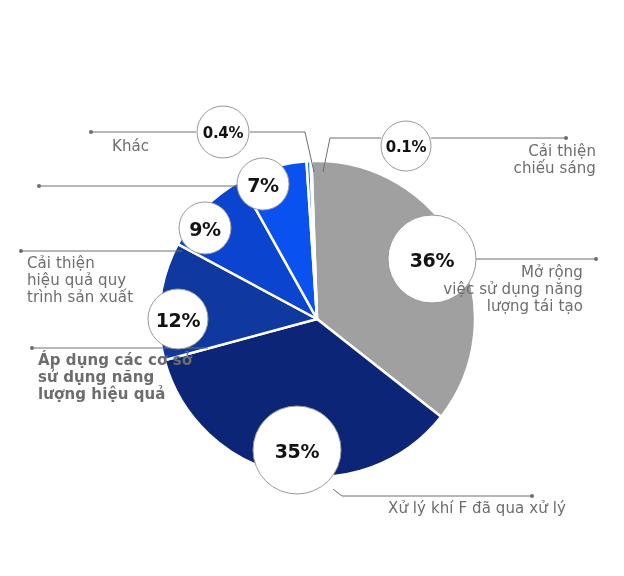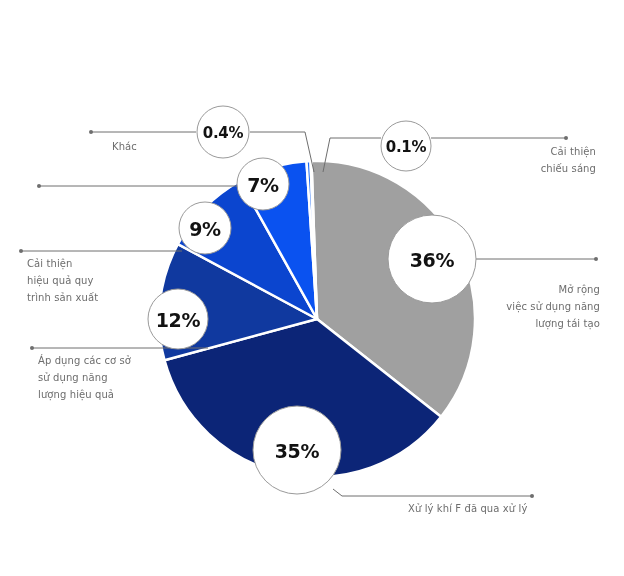--- a/index.html
+++ b/index.html
@@ -21,21 +21,21 @@
     font-family:"DejaVu Sans","Liberation Sans",sans-serif;
     font-size:19px;font-weight:bold;fill:#121212;
     text-anchor:middle;dominant-baseline:central;
     letter-spacing:-0.3px;
   }
   .bubble-text.small{font-size:15px;}
 
   .cat-label{
     position:absolute;
     font-family:"DejaVu Sans","Liberation Sans",sans-serif;
-    font-size:10px;
+    font-size:15px;
     line-height:17px;
     color:#6d6d6d;
     white-space:pre-line;
     letter-spacing:0.1px;
   }
   .cat-label.left{text-align:left;}
   .cat-label.right{text-align:right;}
 </style>
 </head>
 <body>
@@ -117,26 +117,26 @@
     </g>
   </svg>
 
   <div class="cat-label left" style="left:112px;top:138px;width:120px;">Khác</div>
 
 
   <div class="cat-label left" style="left:27px;top:255px;width:160px;">Cải thiện
 hiệu quả quy
 trình sản xuất</div>
 
-  <div class="cat-label left" style="left:38px;top:352px;width:170px;">Áp dụng các cơ sở
+  <div class="cat-label left" style="left:38px;top:352px;width:170px;font-weight:bold;">Áp dụng các cơ sở
 sử dụng năng
 lượng hiệu quả</div>
 
-  <div class="cat-label left" style="left:388px;top:500px;width:200px;margin-left:20px;">Xử lý khí F đã qua xử lý</div>
+  <div class="cat-label left" style="left:388px;top:500px;width:200px;">Xử lý khí F đã qua xử lý</div>
 
   <div class="cat-label right" style="left:396px;top:143px;width:200px;">Cải thiện
 chiếu sáng</div>
 
-  <div class="cat-label right" style="left:400px;top:264px;width:200px;margin-top:17px;">Mở rộng
+  <div class="cat-label right" style="left:383px;top:264px;width:200px;">Mở rộng
 việc sử dụng năng
 lượng tái tạo</div>
 
 </div>
 
 </body></html>

